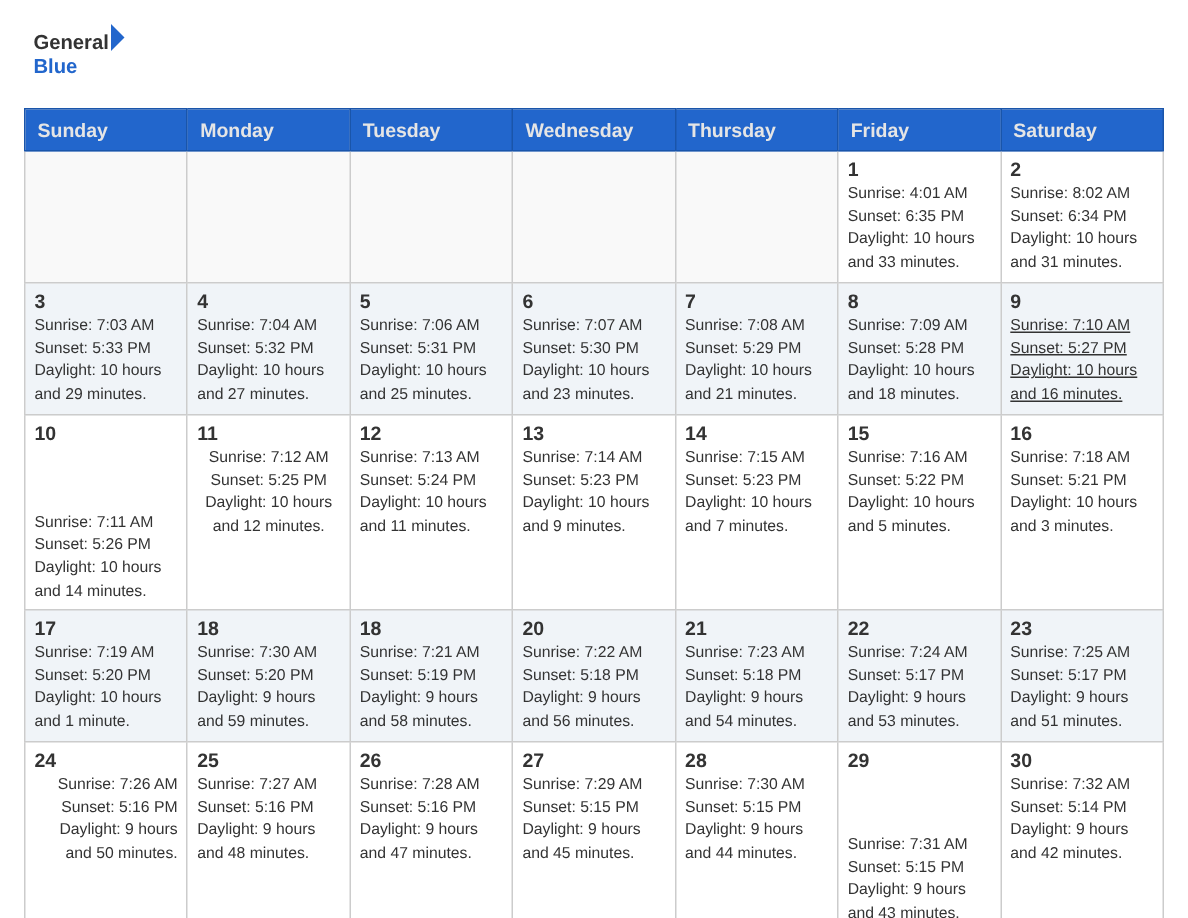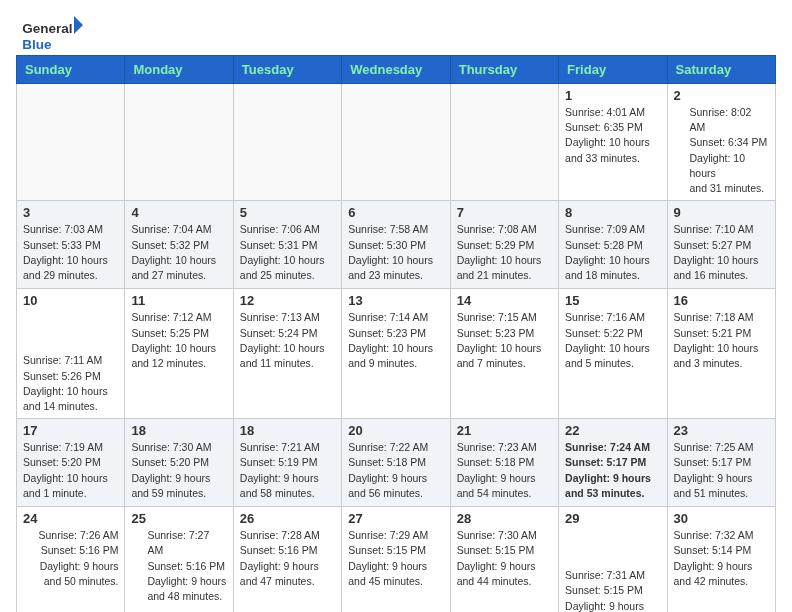--- a/index.html
+++ b/index.html
@@ -7,21 +7,21 @@
       font-family: Arial, sans-serif;
       background: #fff;
       width: 792px;
       min-height: 612px;
       padding: 16px;
     }
     .header {
       display: flex;
       justify-content: space-between;
       align-items: center;
-      margin-bottom: 3px;
+      margin-bottom: 20px;
     }
     .logo {
       display: flex;
       align-items: center;
       gap: 4px;
     }
     .logo-icon {
       width: 32px;
       height: 32px;
     }
@@ -37,21 +37,21 @@
       font-size: 15px;
       color: #555;
     }
     .calendar {
       width: 100%;
       border-collapse: collapse;
       border: 1px solid #ccc;
     }
     .calendar th {
       background: #2266cc;
-      color: #86efac;
+      color: #e5e5e5;
       text-align: left;
       padding: 6px 8px;
       font-size: 13px;
       font-weight: bold;
       border: 1px solid #1a55aa;
     }
     .calendar td {
       width: calc(100% / 7);
       vertical-align: top;
       padding: 4px 6px;
@@ -118,21 +118,21 @@
         <td class="empty"></td>
         <td>
           <span class="day-number">1</span>
           <div class="day-info" style="white-space: pre-line;">Sunrise: 4:01 AM
 Sunset: 6:35 PM
 Daylight: 10 hours
 and 33 minutes.</div>
         </td>
         <td>
           <span class="day-number">2</span>
-          <div class="day-info" style="white-space: pre-line; margin-left: 16px;">Sunrise: 8:02 AM
+          <div class="day-info" style="white-space: pre-line;">Sunrise: 8:02 AM
 Sunset: 6:34 PM
 Daylight: 10 hours
 and 31 minutes.</div>
         </td>
       </tr>
       <tr class="row-shade">
         <td>
           <span class="day-number">3</span>
           <div class="day-info" style="white-space: pre-line;">Sunrise: 7:03 AM
 Sunset: 5:33 PM
@@ -148,58 +148,58 @@
         </td>
         <td>
           <span class="day-number">5</span>
           <div class="day-info" style="white-space: pre-line;">Sunrise: 7:06 AM
 Sunset: 5:31 PM
 Daylight: 10 hours
 and 25 minutes.</div>
         </td>
         <td>
           <span class="day-number">6</span>
-          <div class="day-info" style="white-space: pre-line;">Sunrise: 7:58 AM
+          <div class="day-info" style="white-space: pre-line;">Sunrise: 7:07 AM
 Sunset: 5:30 PM
 Daylight: 10 hours
 and 23 minutes.</div>
         </td>
         <td>
           <span class="day-number">7</span>
           <div class="day-info" style="white-space: pre-line;">Sunrise: 7:08 AM
 Sunset: 5:29 PM
 Daylight: 10 hours
 and 21 minutes.</div>
         </td>
         <td>
           <span class="day-number">8</span>
           <div class="day-info" style="white-space: pre-line;">Sunrise: 7:09 AM
 Sunset: 5:28 PM
 Daylight: 10 hours
 and 18 minutes.</div>
         </td>
         <td>
           <span class="day-number">9</span>
-          <div class="day-info" style="white-space: pre-line;">Sunrise: 7:10 AM
+          <div class="day-info" style="white-space: pre-line; text-decoration: underline;">Sunrise: 7:10 AM
 Sunset: 5:27 PM
 Daylight: 10 hours
 and 16 minutes.</div>
         </td>
       </tr>
       <tr>
         <td>
           <span class="day-number">10</span>
           <div class="day-info" style="white-space: pre-line; margin-top: 45px;">Sunrise: 7:11 AM
 Sunset: 5:26 PM
 Daylight: 10 hours
 and 14 minutes.</div>
         </td>
         <td>
           <span class="day-number">11</span>
-          <div class="day-info" style="white-space: pre-line;">Sunrise: 7:12 AM
+          <div class="day-info" style="white-space: pre-line; text-align: center;">Sunrise: 7:12 AM
 Sunset: 5:25 PM
 Daylight: 10 hours
 and 12 minutes.</div>
         </td>
         <td>
           <span class="day-number">12</span>
           <div class="day-info" style="white-space: pre-line;">Sunrise: 7:13 AM
 Sunset: 5:24 PM
 Daylight: 10 hours
 and 11 minutes.</div>
@@ -264,21 +264,21 @@
         </td>
         <td>
           <span class="day-number">21</span>
           <div class="day-info" style="white-space: pre-line;">Sunrise: 7:23 AM
 Sunset: 5:18 PM
 Daylight: 9 hours
 and 54 minutes.</div>
         </td>
         <td>
           <span class="day-number">22</span>
-          <div class="day-info" style="white-space: pre-line; font-weight: bold;">Sunrise: 7:24 AM
+          <div class="day-info" style="white-space: pre-line;">Sunrise: 7:24 AM
 Sunset: 5:17 PM
 Daylight: 9 hours
 and 53 minutes.</div>
         </td>
         <td>
           <span class="day-number">23</span>
           <div class="day-info" style="white-space: pre-line;">Sunrise: 7:25 AM
 Sunset: 5:17 PM
 Daylight: 9 hours
 and 51 minutes.</div>
@@ -287,21 +287,21 @@
       <tr>
         <td>
           <span class="day-number">24</span>
           <div class="day-info" style="white-space: pre-line; text-align: right;">Sunrise: 7:26 AM
 Sunset: 5:16 PM
 Daylight: 9 hours
 and 50 minutes.</div>
         </td>
         <td>
           <span class="day-number">25</span>
-          <div class="day-info" style="white-space: pre-line; margin-left: 16px;">Sunrise: 7:27 AM
+          <div class="day-info" style="white-space: pre-line;">Sunrise: 7:27 AM
 Sunset: 5:16 PM
 Daylight: 9 hours
 and 48 minutes.</div>
         </td>
         <td>
           <span class="day-number">26</span>
           <div class="day-info" style="white-space: pre-line;">Sunrise: 7:28 AM
 Sunset: 5:16 PM
 Daylight: 9 hours
 and 47 minutes.</div>

